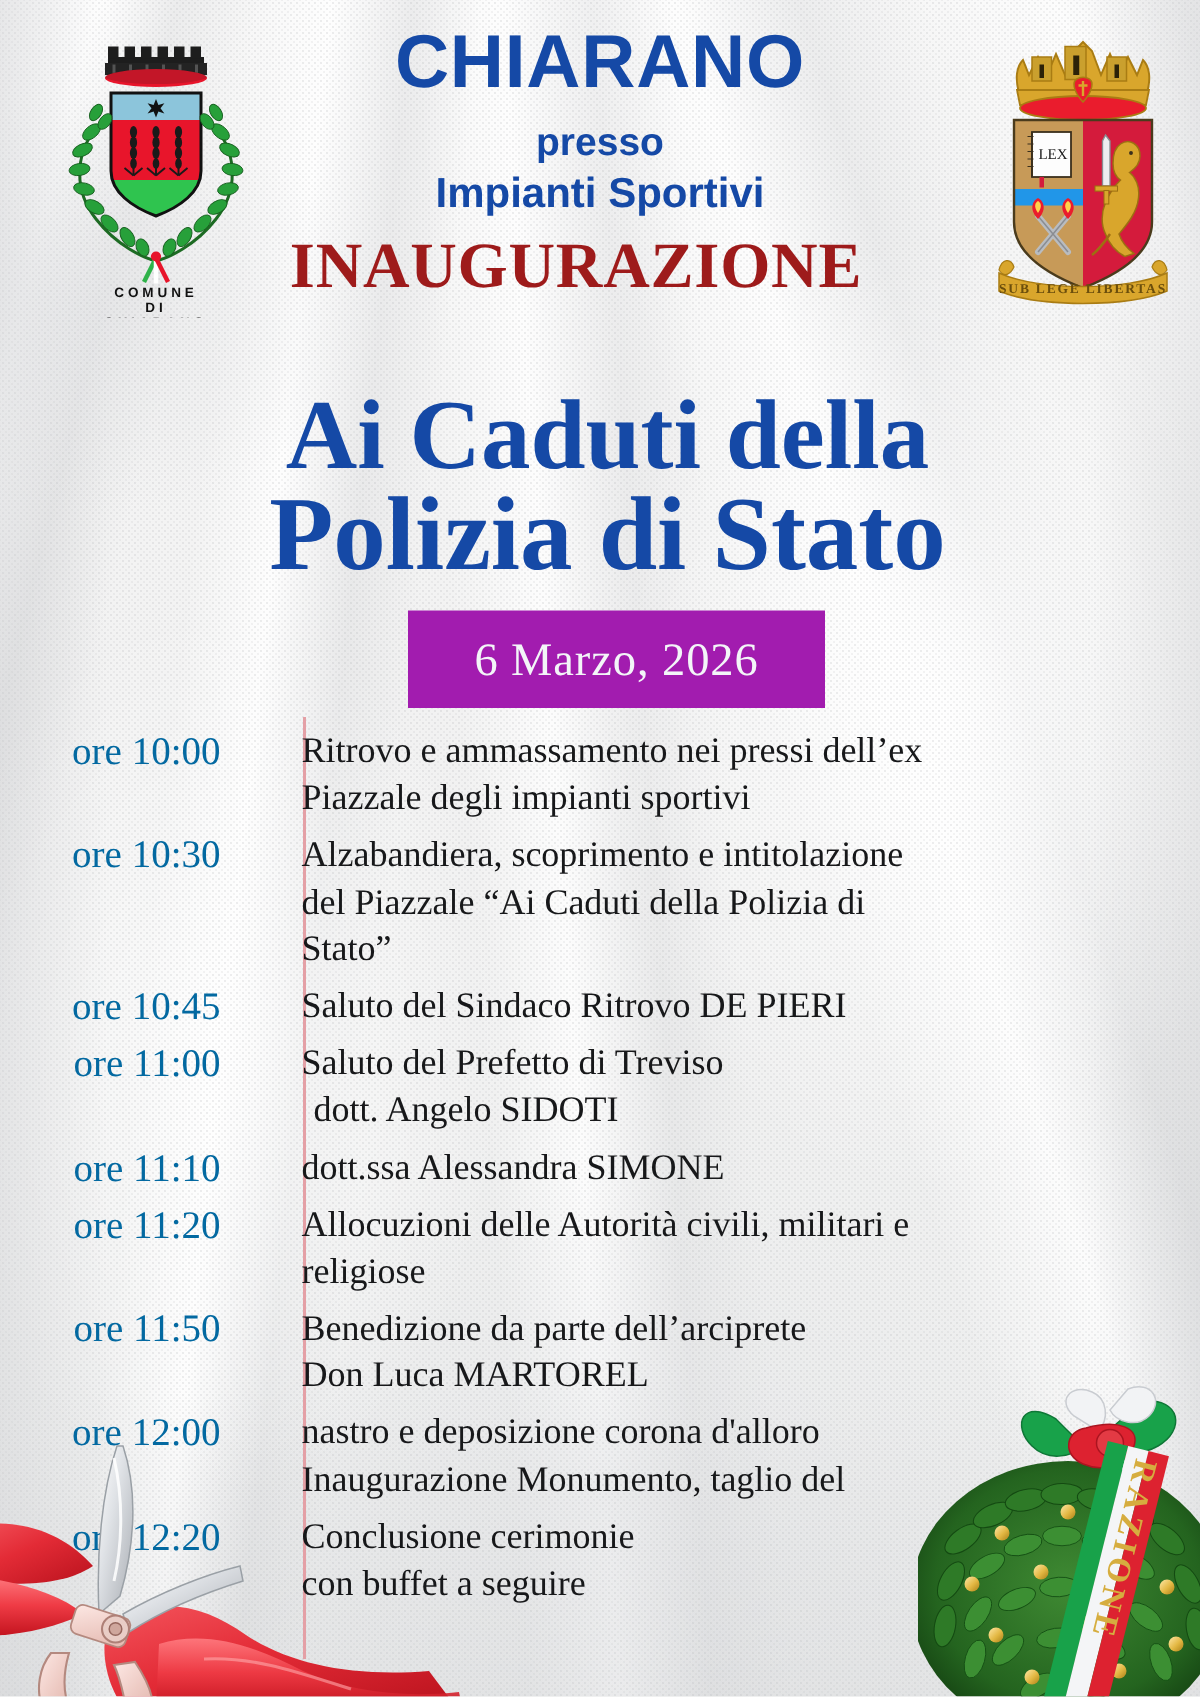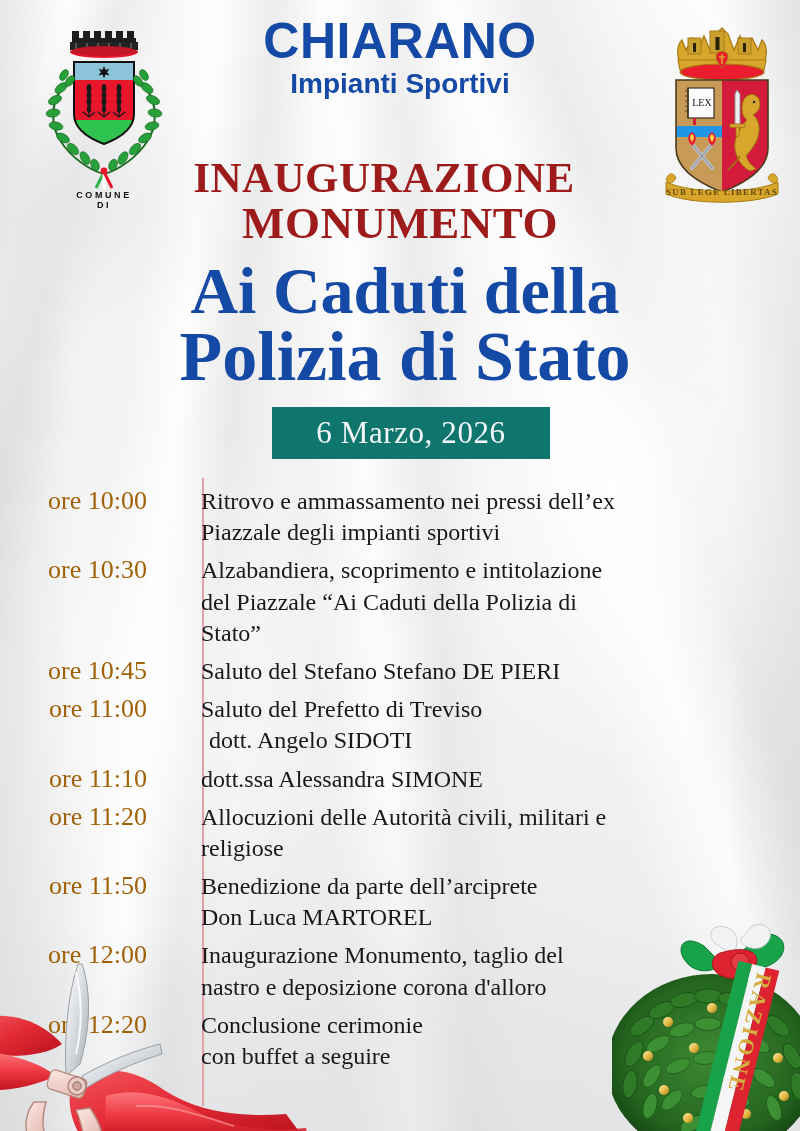--- a/index.html
+++ b/index.html
@@ -91,39 +91,39 @@
     font-family:"Liberation Serif", serif;font-weight:700;
     font-size:66px;line-height:1.0;color:#1549A6;
   }
   .t-sub2{
     position:absolute;left:60px;top:322px;width:690px;text-align:center;
     font-family:"Liberation Serif", serif;font-weight:700;
     font-size:70px;line-height:1.0;color:#1549A6;
   }
 
   .date-badge{
-    position:absolute;left:272px;top:407px;width:278px;height:52px;
-    background:#0f766e;display:flex;align-items:center;justify-content:center;
+    position:absolute;left:272px;top:407px;width:278px;height:65px;
+    background:#a21caf;display:flex;align-items:center;justify-content:center;
   }
   .date-badge span{
     font-family:"Liberation Serif", serif;
     font-size:31px;color:#F3F5F8;letter-spacing:.6px;
   }
 
   
   .divider{
     position:absolute;left:202px;top:478px;width:2px;height:628px;
     background:#e4a0a6;
   }
   .sched{position:absolute;left:0px;top:486px;width:800px;}
   .row{display:flex;align-items:flex-start;margin-bottom:7px;}
   .time{
     width:175px;flex:0 0 175px;text-align:right;padding-right:28px;
     box-sizing:border-box;
-    font-family:"Liberation Serif", serif;font-size:26px;color:#a16207;
+    font-family:"Liberation Serif", serif;font-size:26px;color:#0369a1;
     white-space:nowrap;
   }
   .desc{
     flex:1;padding-left:26px;padding-right:14px;box-sizing:border-box;
     font-family:"Liberation Serif", serif;font-size:24px;line-height:1.30;
     color:#17181a;
   }
   .desc .ln{display:block;}
   .r-indent .desc .ln + .ln{padding-left:8px;}
 
@@ -332,25 +332,25 @@
         <path d="M14 158 C16 150 22 150 24 156 C22 160 18 164 14 158 Z" fill="#d9a62c" stroke="#a97c13" stroke-width=".8"></path>
         <path d="M126 158 C124 150 118 150 116 156 C118 160 122 164 126 158 Z" fill="#d9a62c" stroke="#a97c13" stroke-width=".8"></path>
         <path d="M14 160 C40 172 100 172 126 160 L126 172 C100 183 40 183 14 172 Z" fill="#d9a62c" stroke="#a97c13" stroke-width="1"></path>
         <text x="70" y="173" text-anchor="middle" font-family="Liberation Serif, serif" font-size="9" font-weight="700" letter-spacing="1.2" fill="#6b4e0c">SUB  LEGE  LIBERTAS</text>
       </g>
     </svg>
   </div>
 
   <div class="head-block">
     <div class="t-chiarano">CHIARANO</div>
+    <div class="t-presso">presso</div>
     <div class="t-impianti">Impianti Sportivi</div>
   </div>
 
   <div class="t-inaug">INAUGURAZIONE</div>
-  <div class="t-monum">MONUMENTO</div>
 
   <div class="t-sub1">Ai Caduti della</div>
   <div class="t-sub2">Polizia di Stato</div>
 
   <div class="date-badge">
     <span>6 Marzo, 2026</span>
   </div>
 
   <div class="divider"></div>
   <div class="sched" id="schedule">
@@ -365,21 +365,21 @@
         <div class="time">ore 10:30</div>
         <div class="desc">
           <span class="ln">Alzabandiera, scoprimento e intitolazione</span>
           <span class="ln">del Piazzale “Ai Caduti della Polizia di</span>
           <span class="ln">Stato”</span>
         </div>
       </div>
       <div class="row">
         <div class="time">ore 10:45</div>
         <div class="desc">
-          <span class="ln">Saluto del Stefano Stefano DE PIERI</span>
+          <span class="ln">Saluto del Sindaco Ritrovo DE PIERI</span>
         </div>
       </div>
       <div class="row r-indent">
         <div class="time">ore 11:00</div>
         <div class="desc">
           <span class="ln">Saluto del Prefetto di Treviso</span>
           <span class="ln">dott. Angelo SIDOTI</span>
         </div>
       </div>
       <div class="row">
@@ -398,22 +398,22 @@
       <div class="row">
         <div class="time">ore 11:50</div>
         <div class="desc">
           <span class="ln">Benedizione da parte dell’arciprete</span>
           <span class="ln">Don Luca MARTOREL</span>
         </div>
       </div>
       <div class="row">
         <div class="time">ore 12:00</div>
         <div class="desc">
+          <span class="ln">nastro e deposizione corona d'alloro</span>
           <span class="ln">Inaugurazione Monumento, taglio del</span>
-          <span class="ln">nastro e deposizione corona d'alloro</span>
         </div>
       </div>
       <div class="row">
         <div class="time">ore 12:20</div>
         <div class="desc">
           <span class="ln">Conclusione cerimonie</span>
           <span class="ln">con buffet a seguire</span>
         </div>
       </div>
     </div>

